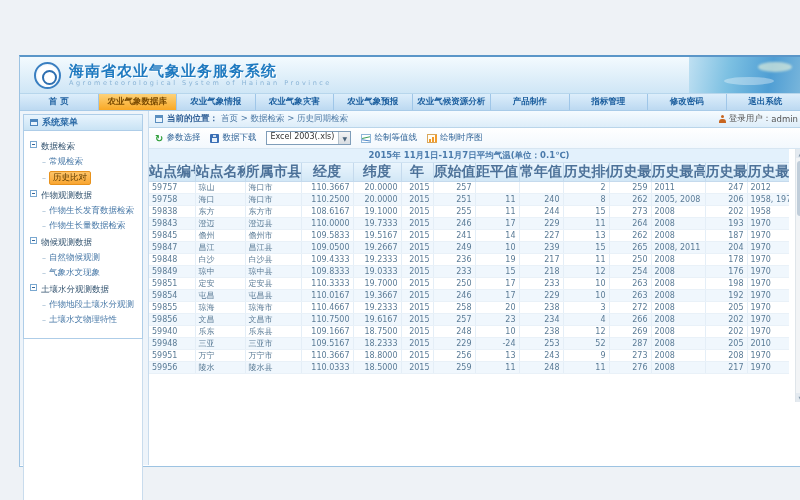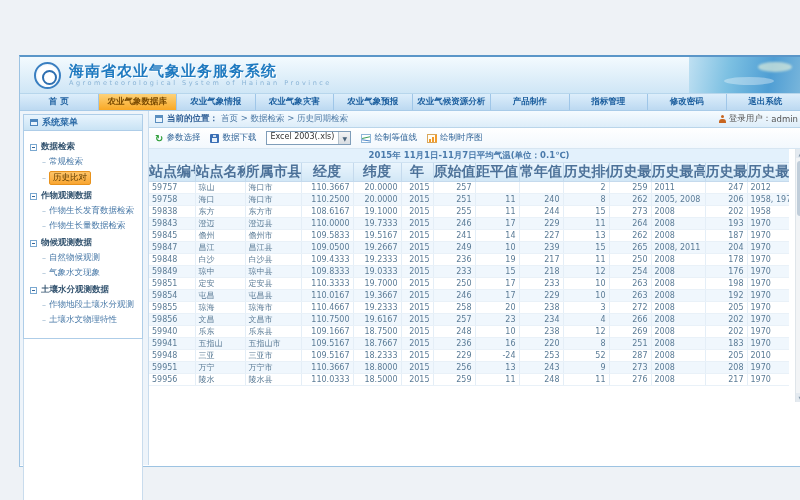--- a/index.html
+++ b/index.html
@@ -38,22 +38,22 @@
 
   
   .content { display:flex; height:354px; background:#eef4fa; }
   .sidebar { width:126px; flex:none; padding:3px 3px 0 3px; }
   .side-box { background:#fff; border:1px solid #aecde8; }
   .side-head { height:16px; background:linear-gradient(#e8f4fd,#c9e3f5); border-bottom:1px solid #aecde8;
                display:flex; align-items:center; font-size:9px; font-weight:bold; color:#2f6da8; }
   .menu-icon { width:8px; height:7px; border:1px solid #4d86bd; border-top:3px solid #4d86bd;
                margin:0 4px 0 6px; background:#eaf4fc; }
   .tree { padding:6px 2px 10px 4px; }
-  .tree-group-label { display:flex; align-items:center; font-size:8.5px; color:#33536f; margin:4px 0 2px 2px;
-                      cursor:pointer;font-weight:bold; }
+  .tree-group-label { display:flex; align-items:flex-start; font-size:8.5px; color:#33536f; margin:4px 0 2px 2px;
+                      cursor:pointer; }
   .expand-icon { width:7px; height:7px; border:1px solid #7aa8d0; background:#fff; position:relative;
                  margin-right:4px; flex:none; }
   .expand-icon::after { content:""; position:absolute; left:1px; top:2px; width:3px; height:1px; background:#33679c; }
   .tree-item { display:flex; align-items:center; font-size:8.5px; color:#4a7aa8; padding:1px 2px;
                margin:1px 0 1px 12px; cursor:pointer; }
   .tree-item .dash { color:#9db8cf; margin-right:3px; font-size:8px; }
   .tree-item.active .label { background:linear-gradient(#fdc468,#f9a632); border:1px solid #e8921c;
                border-radius:2px; color:#5c3a00; padding:0 3px; }
   .side-rest { background:#fff; border:1px solid #c9dced; border-top:none; height:178px; }
 
@@ -491,36 +491,20 @@
                   <td class="r">248</td>
                   <td class="r">10</td>
                   <td class="r">238</td>
                   <td class="r">12</td>
                   <td class="r">269</td>
                   <td class="l">2008</td>
                   <td class="r">202</td>
                   <td class="l">1970</td>
                 </tr>
                 <tr>
-                  <td class="l">59941</td>
-                  <td class="l">五指山</td>
-                  <td class="l">五指山市</td>
-                  <td class="r">109.5167</td>
-                  <td class="r">18.7667</td>
-                  <td class="r">2015</td>
-                  <td class="r">236</td>
-                  <td class="r">16</td>
-                  <td class="r">220</td>
-                  <td class="r">8</td>
-                  <td class="r">251</td>
-                  <td class="l">2008</td>
-                  <td class="r">183</td>
-                  <td class="l">1970</td>
-                </tr>
-                <tr>
                   <td class="l">59948</td>
                   <td class="l">三亚</td>
                   <td class="l">三亚市</td>
                   <td class="r">109.5167</td>
                   <td class="r">18.2333</td>
                   <td class="r">2015</td>
                   <td class="r">229</td>
                   <td class="r">-24</td>
                   <td class="r">253</td>
                   <td class="r">52</td>

